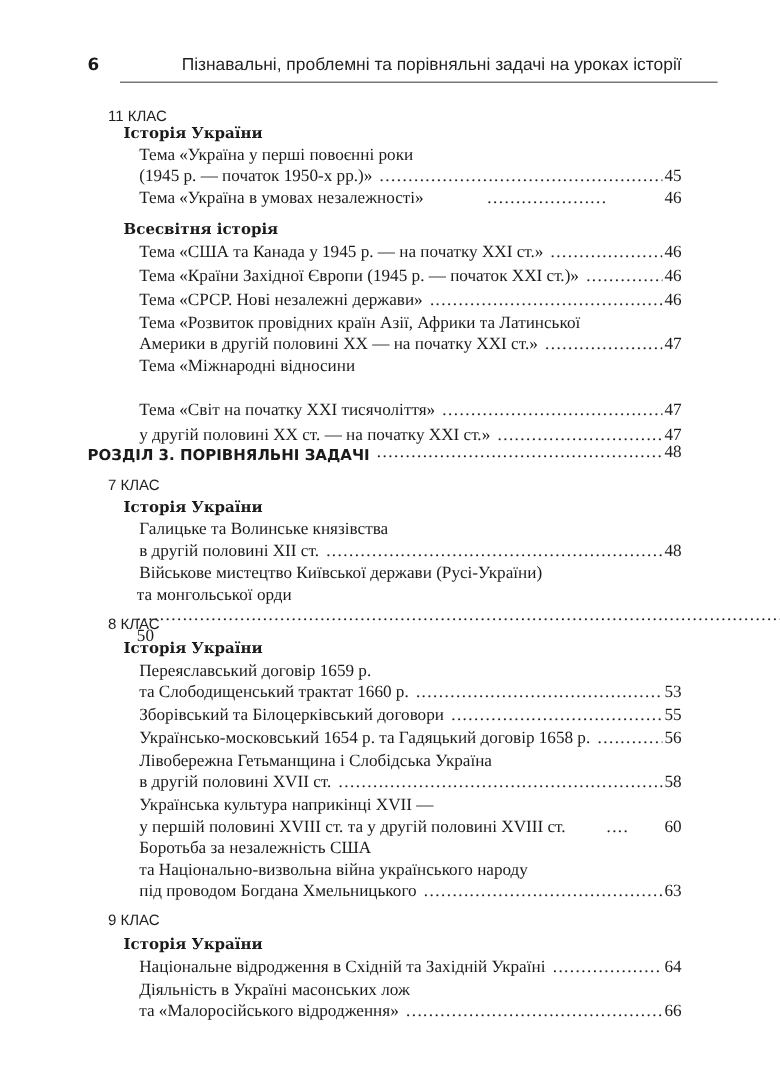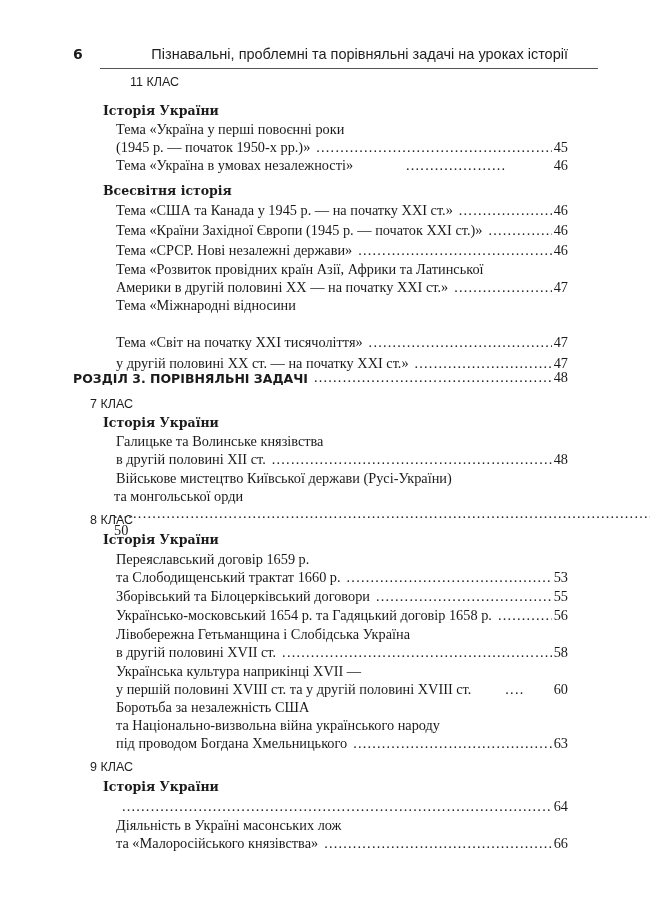--- a/index.html
+++ b/index.html
@@ -23,21 +23,21 @@
 </style>
 </head>
 <body>
 
 <div class="page-num">6</div>
 <div class="running-head">Пізнавальні, проблемні та порівняльні задачі на уроках історії</div>
 <div class="head-rule"></div>
 
 <div class="toc">
 
-  <div class="grade" style="left:90px; top:75px;margin-left:40px;">11 КЛАС</div>
+  <div class="grade" style="left:90px; top:90px;">11 КЛАС</div>
   <div class="subject" style="left:103px; top:103px;">Історія України</div>
 
   <div class="line" style="left:116px; top:121px;">
       <span class="txt">Тема «Україна у перші повоєнні роки</span>
     </div>
   <div class="line" style="left:116px; top:139px; width:452px;">
       <span class="txt">(1945 р. — початок 1950-х рр.)»</span>
       <span class="dots"></span>
       <span class="pg">45</span>
     </div>
@@ -154,25 +154,26 @@
     </div>
   <div class="line" style="left:116px; top:735px; width:452px;">
       <span class="txt">під проводом Богдана Хмельницького</span>
       <span class="dots"></span>
       <span class="pg">63</span>
     </div>
 
   <div class="grade" style="left:90px; top:760px;">9 КЛАС</div>
   <div class="subject" style="left:103px; top:779px;">Історія України</div>
   <div class="line" style="left:116px; top:798px; width:452px;">
+      <span class="txt">Національне відродження в Східній та Західній Україні</span>
       <span class="dots"></span>
       <span class="pg">64</span>
     </div>
   <div class="line" style="left:116px; top:817px;">
       <span class="txt">Діяльність в Україні масонських лож</span>
     </div>
   <div class="line" style="left:116px; top:835px; width:452px;">
-      <span class="txt">та «Малоросійського князівства»</span>
+      <span class="txt">та «Малоросійського відродження»</span>
       <span class="dots"></span>
       <span class="pg">66</span>
     </div>
 
 </div>
 
 </body></html>

